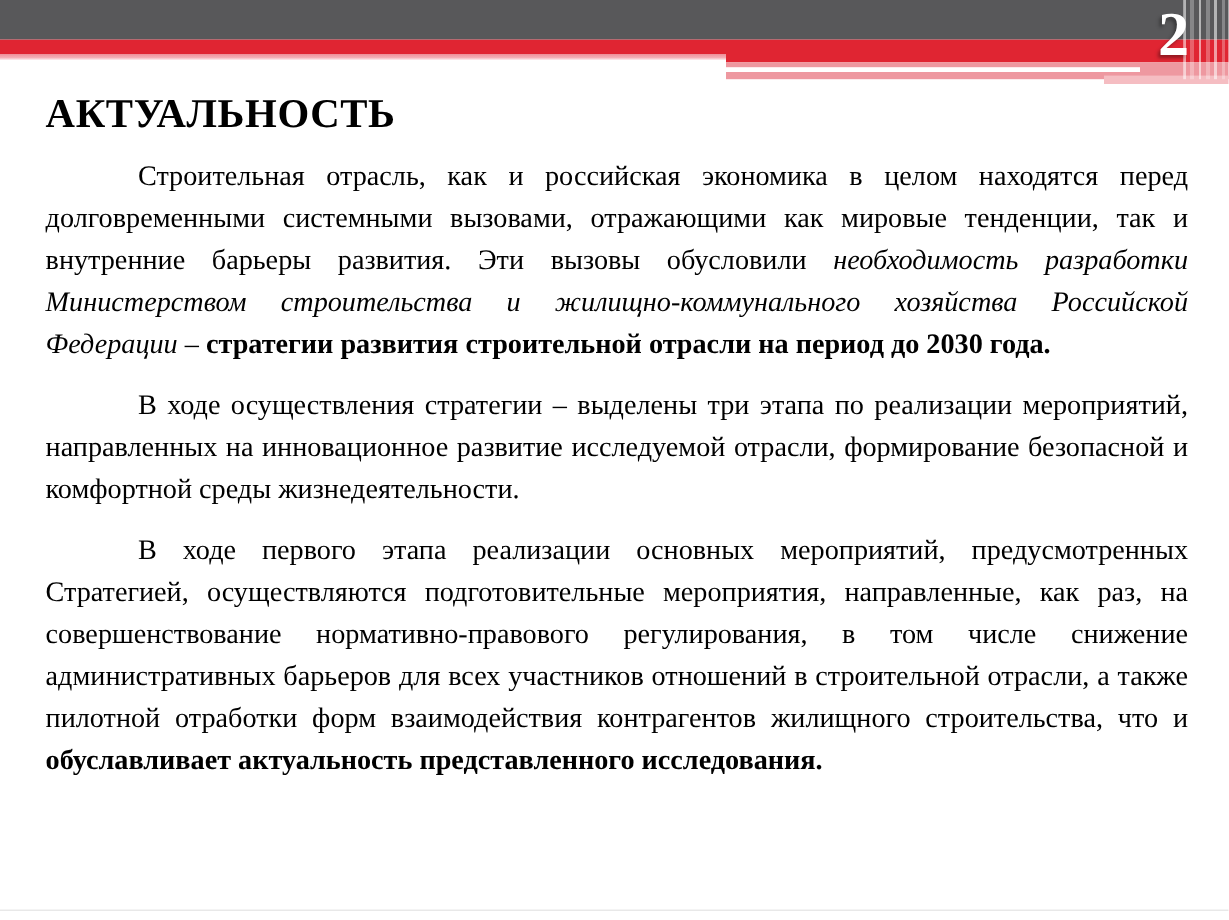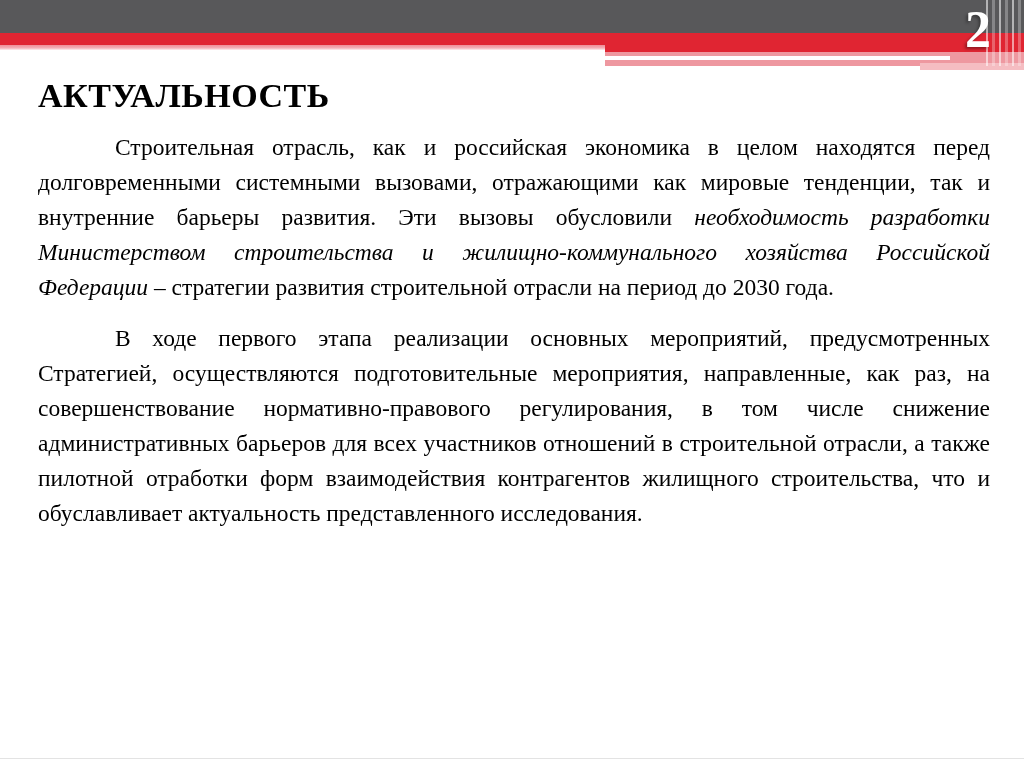--- a/index.html
+++ b/index.html
@@ -41,21 +41,21 @@
     font-size:34px;line-height:42px;
     font-weight:bold;letter-spacing:0.5px;
   }
   .content p{
     margin:0 0 16px 0;
     font-size:23.5px;line-height:35px;
     text-align:justify;text-indent:77px;
   }
   .content p span.normal{font-style:normal;font-weight:normal;}
   .content p span.italic{font-style:italic;}
-  .content p span.bold{font-weight:normal;margin-top:44px;}
+  .content p span.bold{font-weight:bold;margin-top:44px;}
   .bottom-rule{position:absolute;left:0;bottom:8px;width:1024px;height:1px;background:#e3e3e3;}
 </style>
 </head>
 <body>
 
 <div class="slide">
 
   <div class="hdr-layer bar-gray"></div>
   <div class="hdr-layer bar-red"></div>
   <div class="hdr-layer bar-pink-left"></div>
@@ -64,18 +64,19 @@
   <div class="hdr-layer white-line"></div>
   <div class="hdr-layer bar-palepink"></div>
   <div class="hdr-layer stripes"></div>
 
   <div class="slide-number">2</div>
 
   <div class="content">
     <h1 class="title">АКТУАЛЬНОСТЬ</h1>
     <div id="slide-body">
         <p><span class="normal">Строительная отрасль, как и российская экономика в целом находятся перед долговременными системными вызовами, отражающими как мировые тенденции, так и внутренние барьеры развития. Эти вызовы обусловили </span><span class="italic">необходимость разработки Министерством строительства и жилищно-коммунального хозяйства Российской Федерации – </span><span class="bold">стратегии развития строительной отрасли на период до 2030 года.</span></p>
+        <p><span class="normal">В ходе осуществления стратегии – выделены три этапа по реализации мероприятий, направленных на инновационное развитие исследуемой отрасли, формирование безопасной и комфортной среды жизнедеятельности.</span></p>
         <p><span class="normal">В ходе первого этапа реализации основных мероприятий, предусмотренных Стратегией, осуществляются подготовительные мероприятия, направленные, как раз, на совершенствование нормативно-правового регулирования, в том числе снижение административных барьеров для всех участников отношений в строительной отрасли, а также пилотной отработки форм взаимодействия контрагентов жилищного строительства, что и </span><span class="bold">обуславливает актуальность представленного исследования.</span></p>
       </div>
   </div>
 
   <div class="bottom-rule"></div>
 </div>
 
 </body></html>

